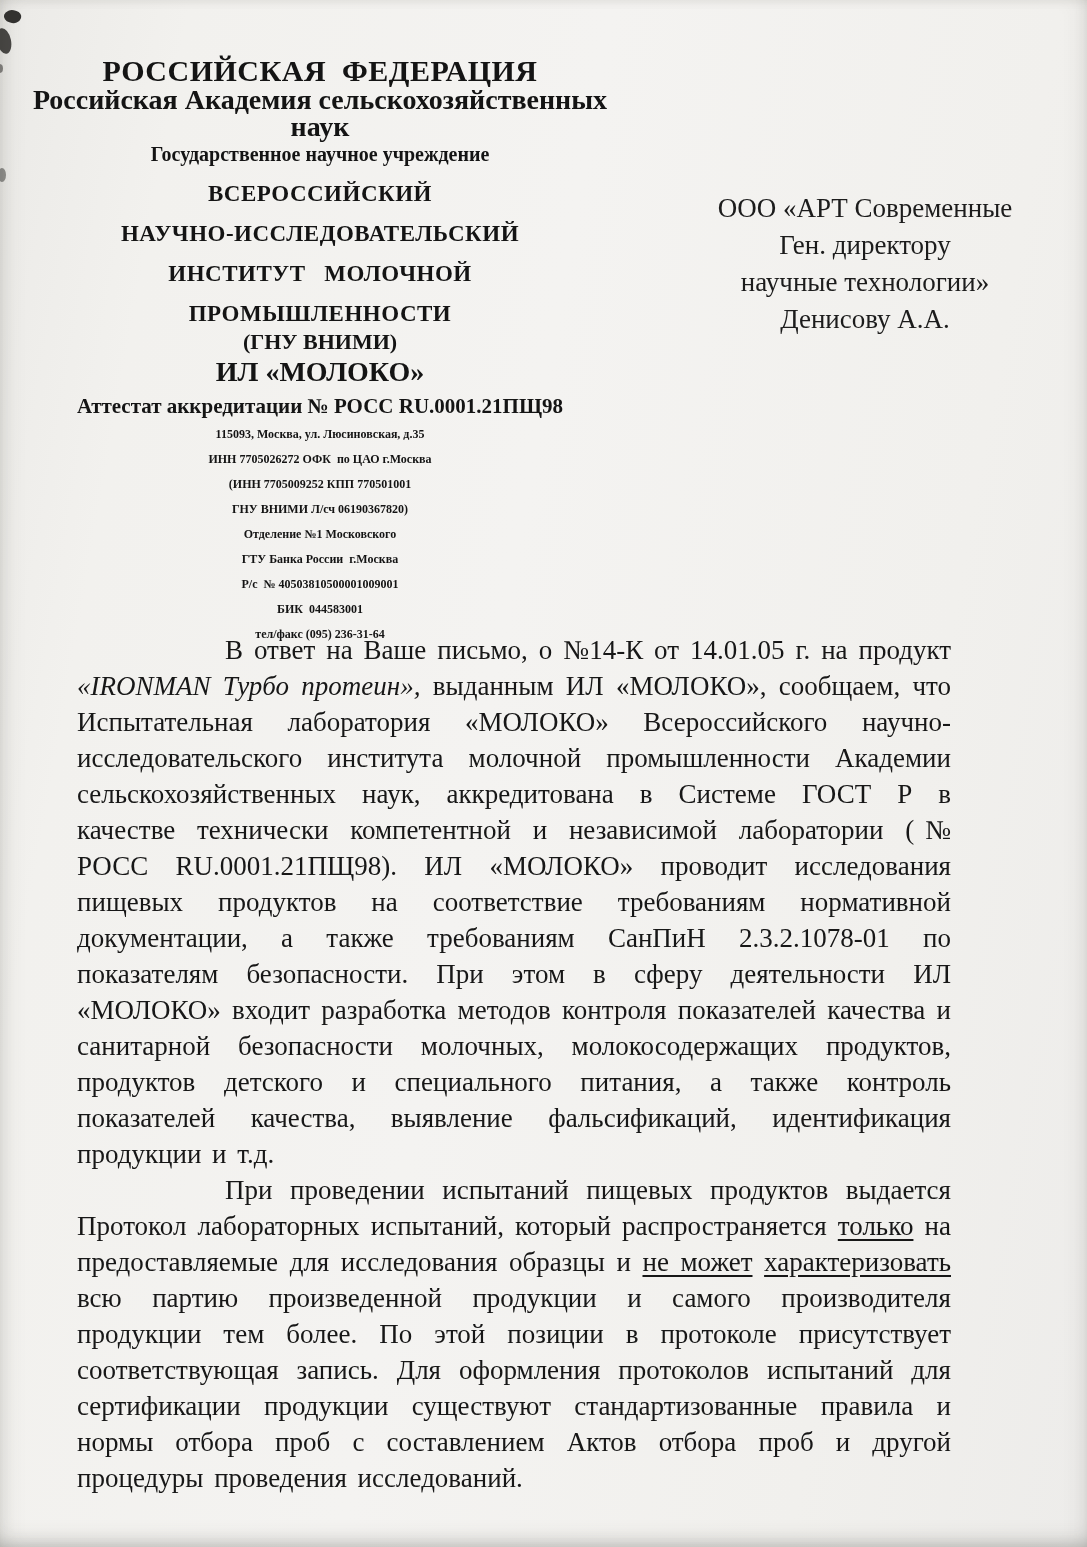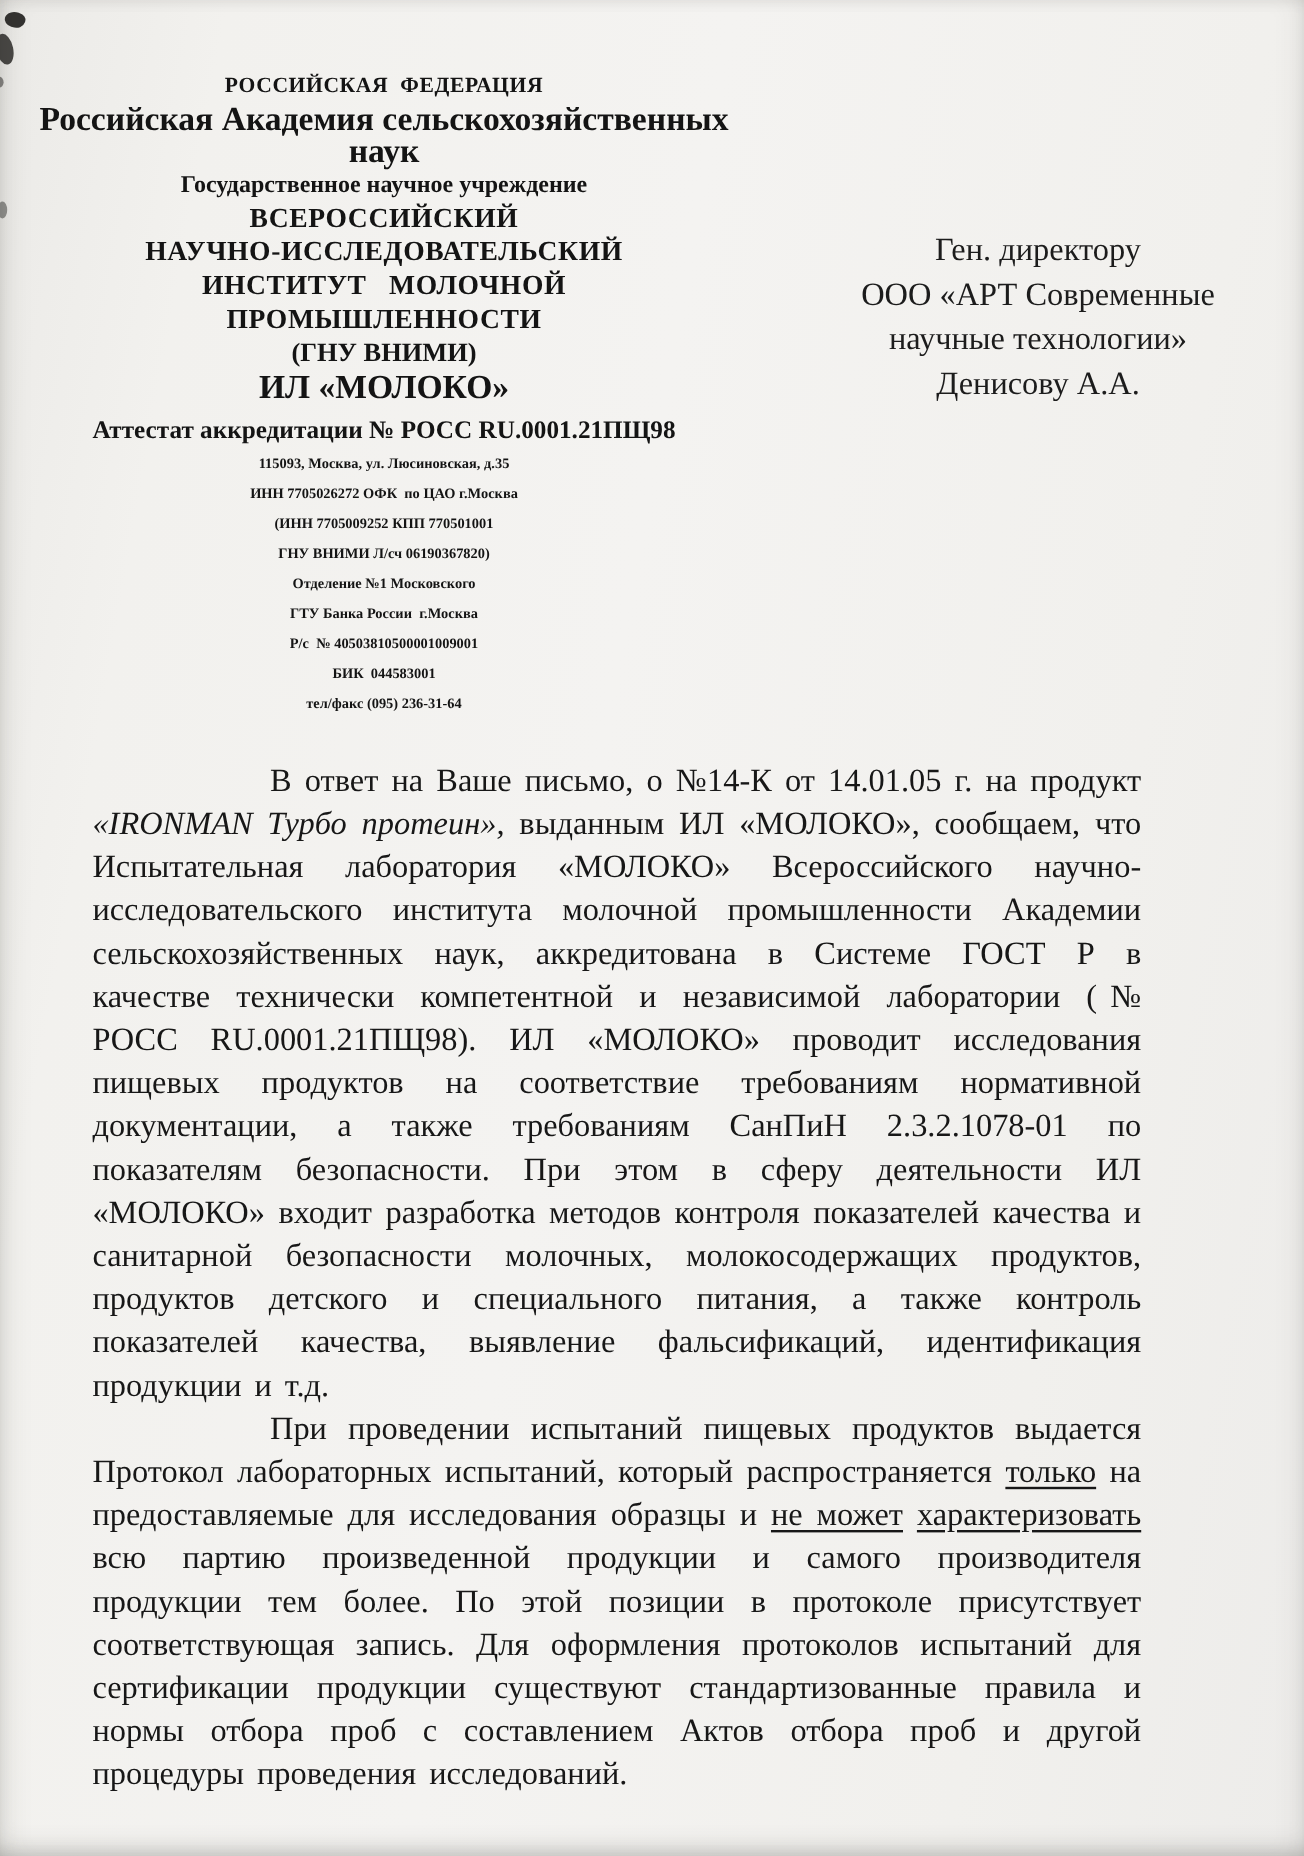--- a/index.html
+++ b/index.html
@@ -36,24 +36,24 @@
   .letterhead {
     position: absolute;
     left: 30px;
     top: 56px;
     width: 580px;
     text-align: center;
     font-weight: bold;
     color: #141414;
   }
   .letterhead div { white-space: pre-wrap; }
-  .lh-fed      { font-size: 18px; line-height: 30px; letter-spacing: .5px; }
+  .lh-fed      { font-size: 30px; line-height: 30px; letter-spacing: .5px; }
   .lh-academy  { font-size: 28px; line-height: 27px; }
   .lh-gnu      { font-size: 20px; line-height: 28px; text-align: center; }
-  .lh-inst     { font-size: 23px; line-height: 28px; letter-spacing: .5px; }
+  .lh-inst     { font-size: 23px; line-height: 28px; letter-spacing: .5px; margin-top: 12px; }
   .lh-vnimi    { font-size: 22px; line-height: 27px; }
   .lh-moloko   { font-size: 28px; line-height: 33px; }
   .lh-attest   { font-size: 21px; line-height: 32px; margin-top: 2px; }
   .lh-addr     { font-size: 12px; line-height: 25px; }
 
   
   .recipient {
     position: absolute;
     left: 695px;
     top: 190px;
@@ -113,22 +113,22 @@
     <div class="lh-addr">(ИНН 7705009252 КПП 770501001</div>
     <div class="lh-addr">ГНУ ВНИМИ Л/сч 06190367820)</div>
     <div class="lh-addr">Отделение №1 Московского</div>
     <div class="lh-addr">ГТУ Банка России  г.Москва</div>
     <div class="lh-addr">Р/с  № 40503810500001009001</div>
     <div class="lh-addr">БИК  044583001</div>
     <div class="lh-addr">тел/факс (095) 236-31-64</div>
   </div>
 
   <div class="recipient">
+    <div>ООО «АРТ Современные</div>
     <div>Ген. директору</div>
-    <div>ООО «АРТ Современные</div>
     <div>научные технологии»</div>
     <div>Денисову А.А.</div>
   </div>
 
   <div class="letter-body">
     <p><span>В ответ на Ваше письмо, о №14-К от 14.01.05 г. на продукт </span><span class="italic">«IRONMAN Турбо протеин»,</span><span> выданным ИЛ «МОЛОКО», сообщаем, что Испытательная лаборатория «МОЛОКО» Всероссийского научно- исследовательского института молочной промышленности Академии сельскохозяйственных наук, аккредитована в Системе ГОСТ Р в качестве технически компетентной и независимой лаборатории (№ РОСС RU.0001.21ПЩ98). ИЛ «МОЛОКО» проводит исследования пищевых продуктов на соответствие требованиям нормативной документации, а также требованиям СанПиН 2.3.2.1078-01 по показателям безопасности. При этом в сферу деятельности ИЛ «МОЛОКО» входит разработка методов контроля показателей качества и санитарной безопасности молочных, молокосодержащих продуктов, продуктов детского и специального питания, а также контроль показателей качества, выявление фальсификаций, идентификация продукции и т.д.</span></p>
     <p><span>При проведении испытаний пищевых продуктов выдается Протокол лабораторных испытаний, который распространяется </span><span class="u">только</span><span> на предоставляемые для исследования образцы и </span><span class="u">не может</span><span> </span><span class="u">характеризовать</span><span> всю партию произведенной продукции и самого производителя продукции тем более. По этой позиции в протоколе присутствует соответствующая запись. Для оформления протоколов испытаний для сертификации продукции существуют стандартизованные правила и нормы отбора проб с составлением Актов отбора проб и другой процедуры проведения исследований.</span></p>
   </div>
 
 </div>

